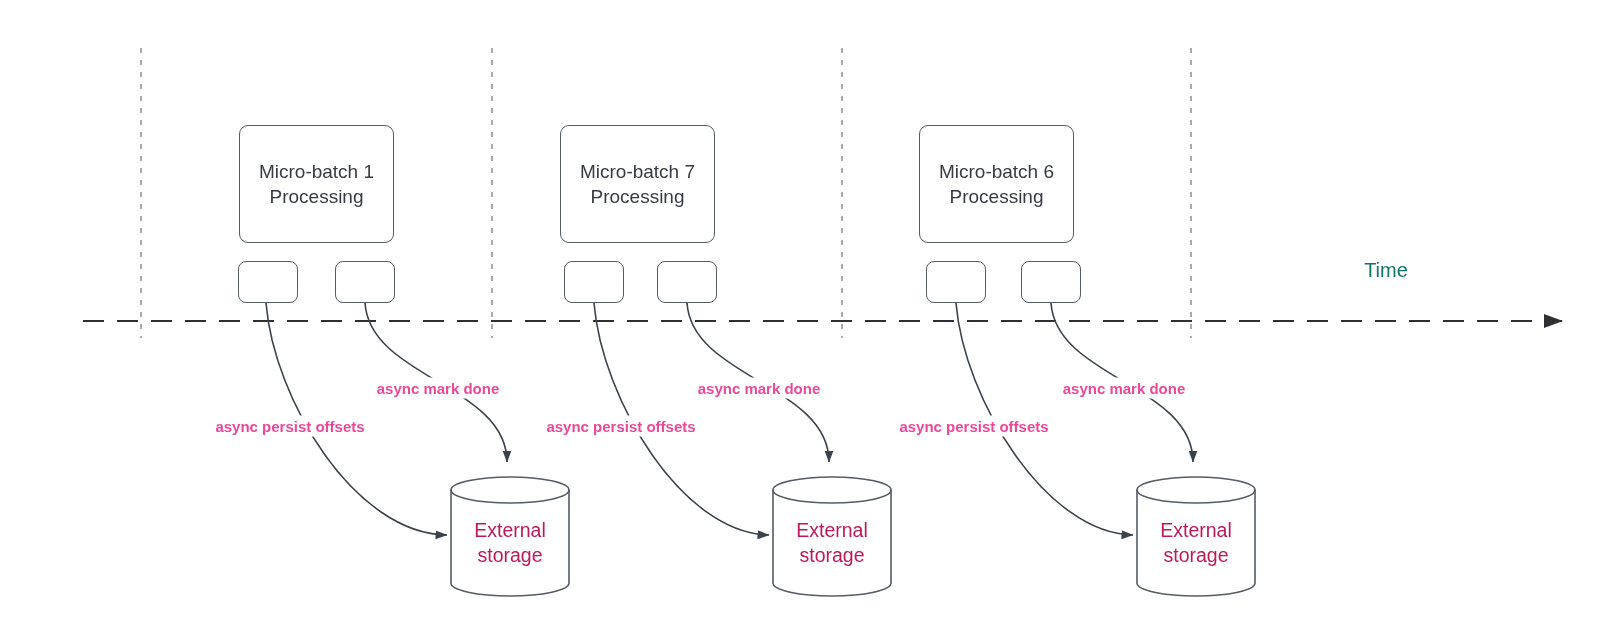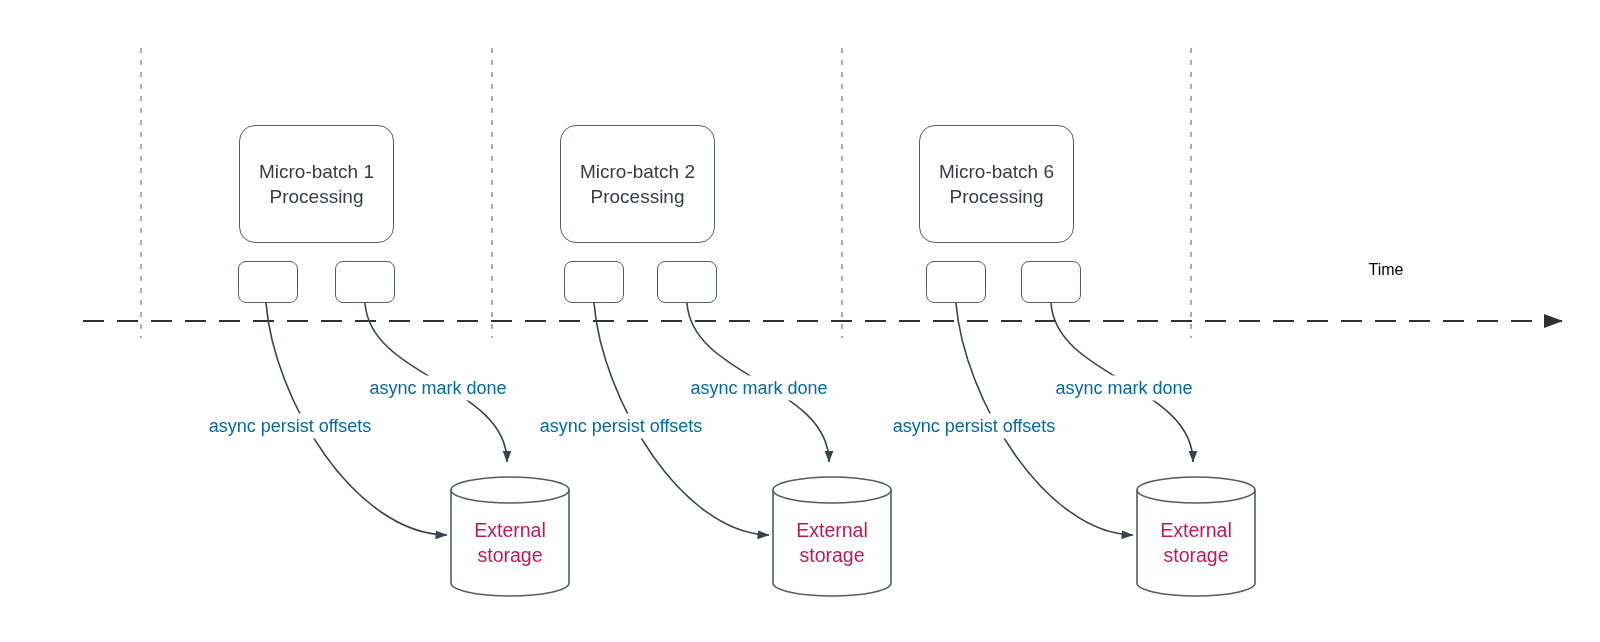--- a/index.html
+++ b/index.html
@@ -3,40 +3,40 @@
 <meta charset="utf-8">
 <style>
   html,body{margin:0;padding:0;background:#ffffff;}
   .canvas{
     position:relative;width:1600px;height:642px;background:#ffffff;overflow:hidden;
     font-family:"Liberation Sans","DejaVu Sans",sans-serif;
   }
   .canvas svg{position:absolute;left:0;top:0;}
   .proc-box{
     position:absolute;width:155px;height:118px;box-sizing:border-box;
-    border:1.6px solid #565c64;border-radius:16px;background:#ffffff;
+    border:1.6px solid #565c64;border-radius:9px;background:#ffffff;
     display:flex;flex-direction:column;align-items:center;justify-content:center;
     font-size:19px;line-height:25px;color:#383c42;text-align:center;
   }
   .task-rect{
     position:absolute;width:60px;height:42px;box-sizing:border-box;
     border:1.6px solid #565c64;border-radius:8px;background:#ffffff;
   }
   .async-label{
     position:absolute;transform:translate(-50%,-50%);
     background:#ffffff;padding:2px 5px;white-space:nowrap;
-    font-size:18px;font-weight:normal;color:#0369a1;
+    font-size:15px;font-weight:bold;color:#ec4899;
   }
   .storage-label{
     position:absolute;transform:translate(-50%,-50%);
     font-size:19.5px;line-height:25px;color:#be185d;text-align:center;white-space:nowrap;
   }
   .time-label{
     position:absolute;transform:translate(-50%,-50%);
-    font-size:16px;color:#000000;
+    font-size:20px;color:#0f766e;
   }
 </style>
 </head>
 <body>
 
 <div class="canvas">
 
   <svg width="1600" height="642" viewBox="0 0 1600 642">
     <defs>
       <marker id="arrowSmall" markerWidth="13" markerHeight="10" refX="11.5" refY="4.5" orient="auto" markerUnits="userSpaceOnUse">
@@ -84,21 +84,21 @@
   <div class="task-rect" style="left:238px;top:261px"></div>
   <div class="task-rect" style="left:335px;top:261px"></div>
   <div class="async-label" style="left:290px;top:426px">async persist offsets</div>
   <div class="async-label" style="left:438px;top:388px">async mark done</div>
   <div class="storage-label" style="left:510px;top:543px">
     <div>External</div>
     <div>storage</div>
   </div>
 
   <div class="proc-box" style="left:560px;top:125px">
-    <div>Micro-batch 2</div>
+    <div>Micro-batch 7</div>
     <div>Processing</div>
   </div>
   <div class="task-rect" style="left:564px;top:261px"></div>
   <div class="task-rect" style="left:657px;top:261px"></div>
   <div class="async-label" style="left:621px;top:426px">async persist offsets</div>
   <div class="async-label" style="left:759px;top:388px">async mark done</div>
   <div class="storage-label" style="left:832px;top:543px">
     <div>External</div>
     <div>storage</div>
   </div>

